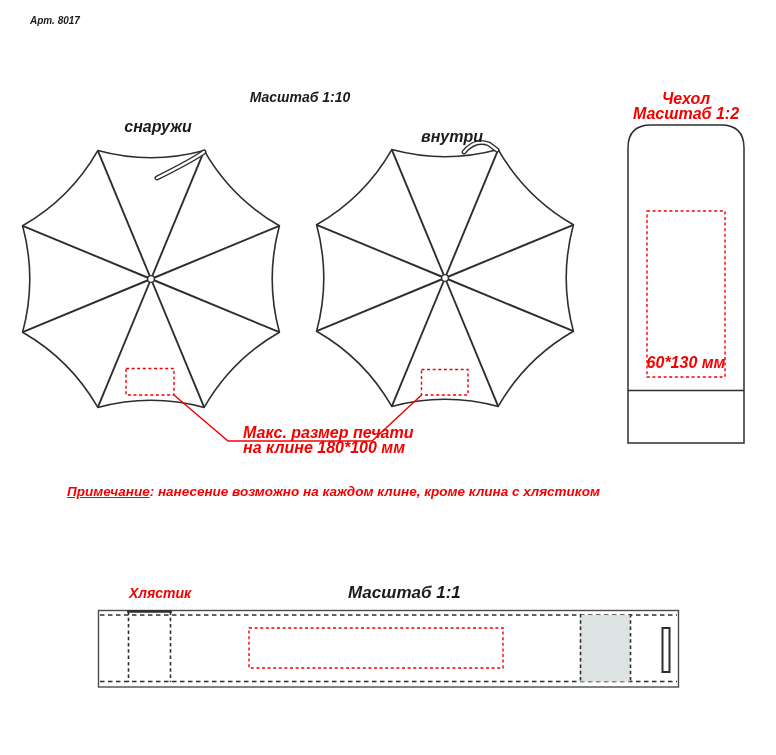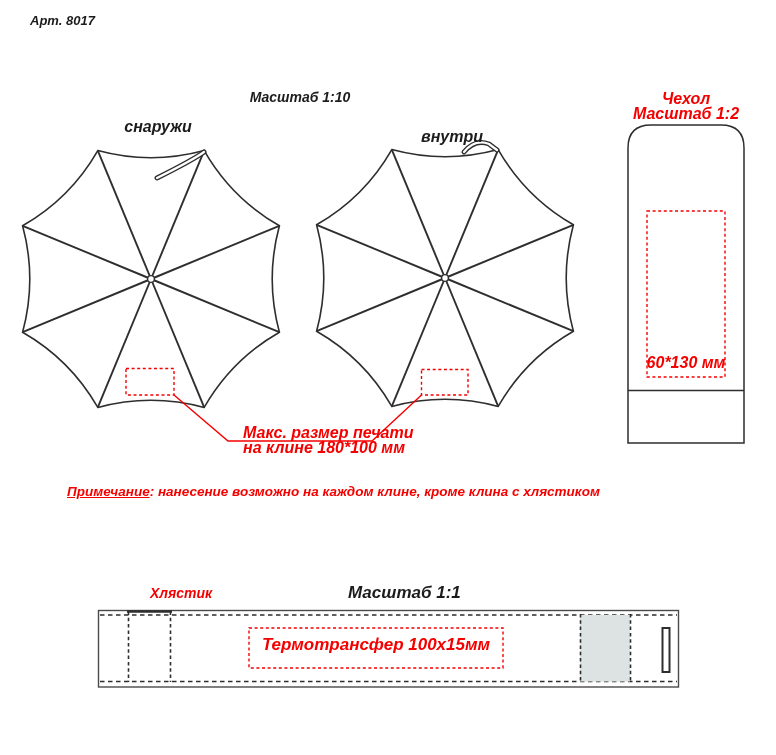--- a/index.html
+++ b/index.html
@@ -95,35 +95,34 @@
       <rect class="reddash" x="249" y="628" width="254" height="40"></rect>
       <g>
         <rect class="graypatch" x="580" y="615" width="50" height="66.5"></rect>
         <line class="loopdash" x1="580.5" y1="614" x2="580.5" y2="682"></line>
         <line class="loopdash" x1="630.5" y1="614" x2="630.5" y2="682"></line>
       </g>
       <rect class="slot" x="662.5" y="628" width="7" height="44"></rect>
     </g>
   </svg>
 
-  <div class="lbl" style="left:30px;top:14px;font-size:13px;">Арт. 8017</div>
+  <div class="lbl" style="left:30px;top:14px;font-size:10px;">Арт. 8017</div>
 
   <div class="lbl ctr" style="left:225px;top:90px;width:150px;font-size:14px;">Масштаб 1:10</div>
 
   <div class="lbl ctr" style="left:108px;top:120px;width:100px;">снаружи</div>
   <div class="lbl ctr" style="left:402px;top:120px;width:100px;margin-top:10px;">внутри</div>
 
   <div class="lbl red" style="left:243px;top:426px;">Макс. размер печати</div>
   <div class="lbl red" style="left:243px;top:441px;">на клине 180*100 мм</div>
 
   <div class="lbl red ctr" style="left:626px;top:91px;width:120px;line-height:15px;"><span>Чехол</span><br>
        <span>Масштаб 1:2</span></div>
 
   <div class="lbl red ctr" style="left:626px;top:356px;width:120px;">60*130 мм</div>
 
   <div class="lbl red" style="left:67px;top:485px;font-size:13.5px;"><span class="u">Примечание</span><span>: нанесение возможно на каждом клине, кроме клина с хлястиком</span></div>
 
-  <div class="lbl red" style="left:129px;top:586px;font-size:14px;margin-left:21px;">Хлястик</div>
+  <div class="lbl red" style="left:129px;top:586px;font-size:14px;">Хлястик</div>
   <div class="lbl" style="left:348px;top:586px;font-size:17px;">Масштаб 1:1</div>
 
-  <div class="lbl red ctr" style="left:249px;top:638px;width:254px;font-size:17px;">Термотрансфер 100х15мм</div>
 
 </div>
 
 </body></html>

